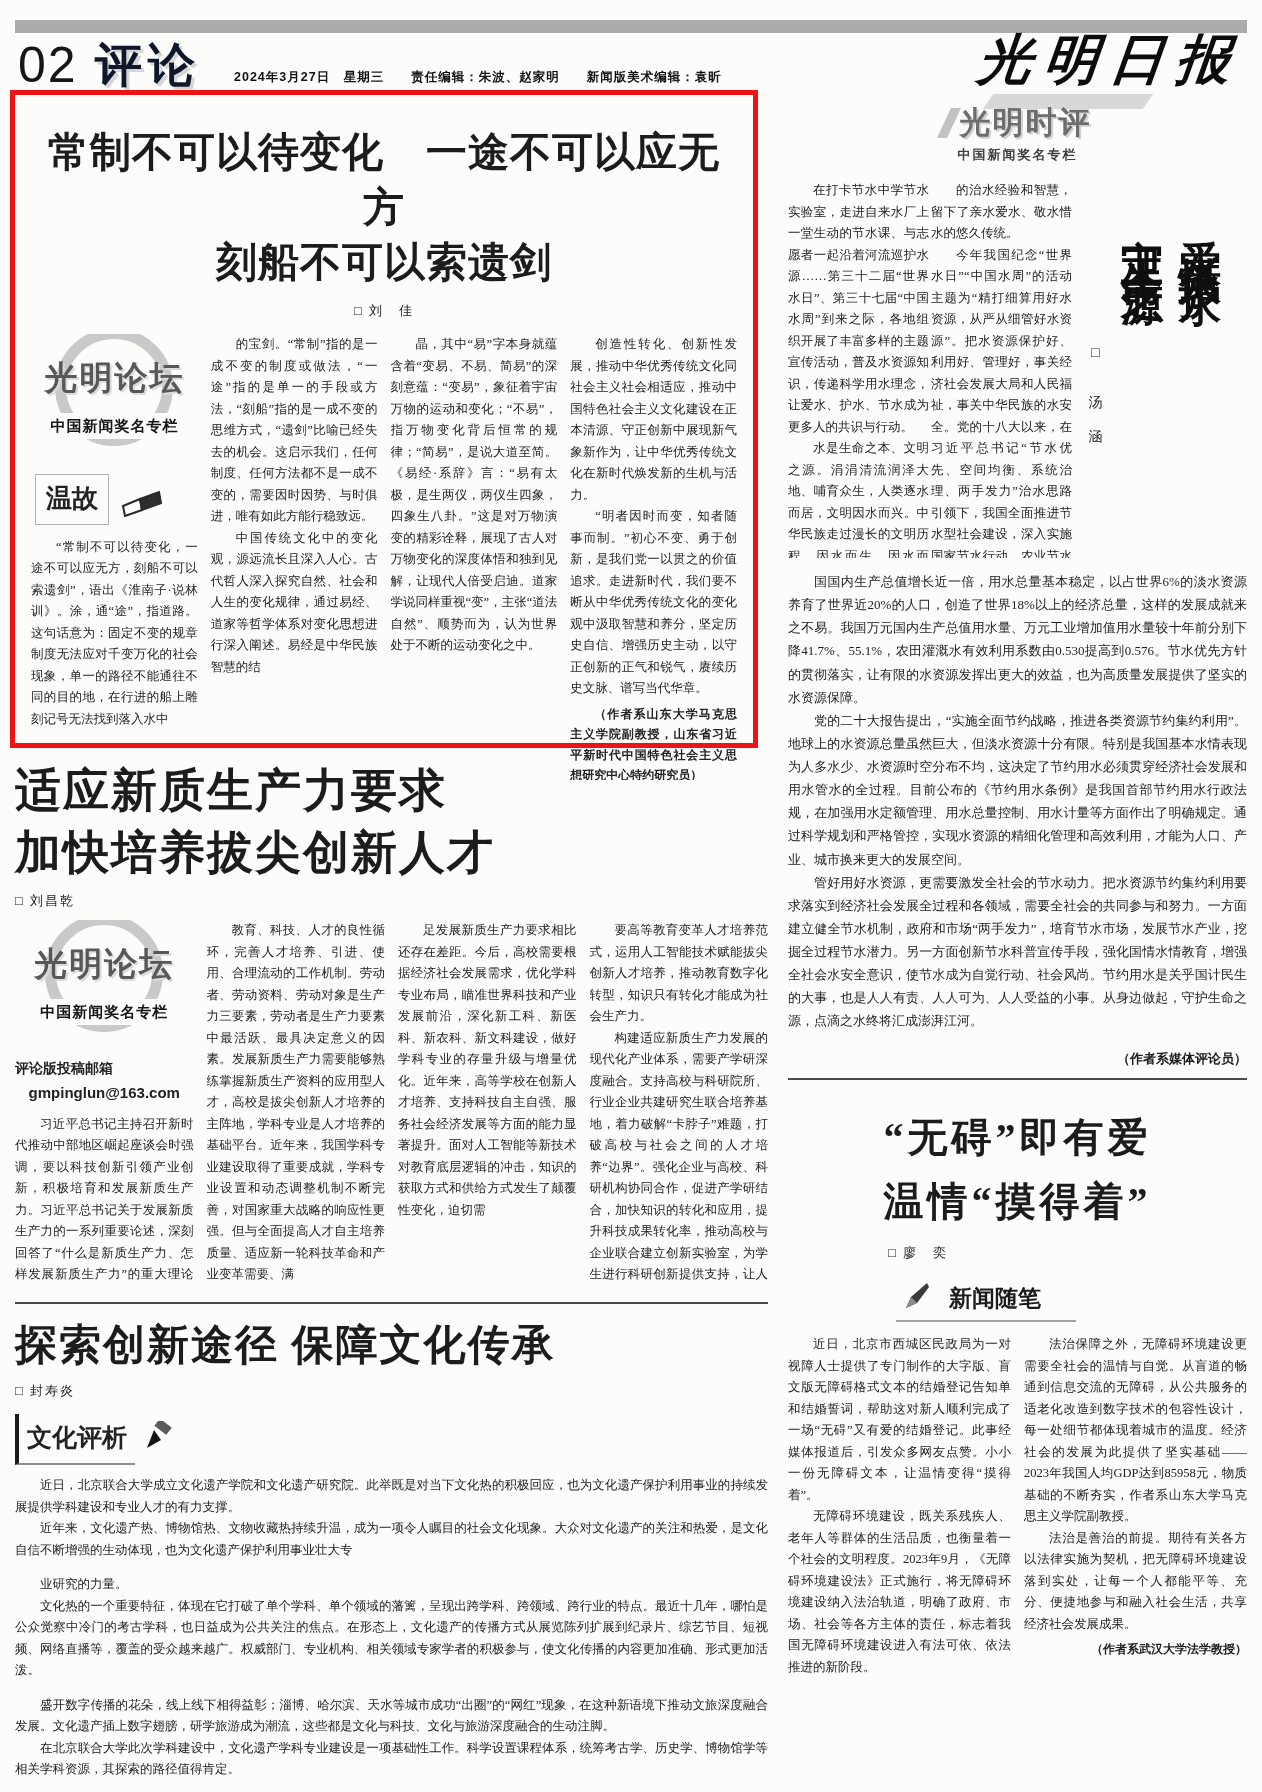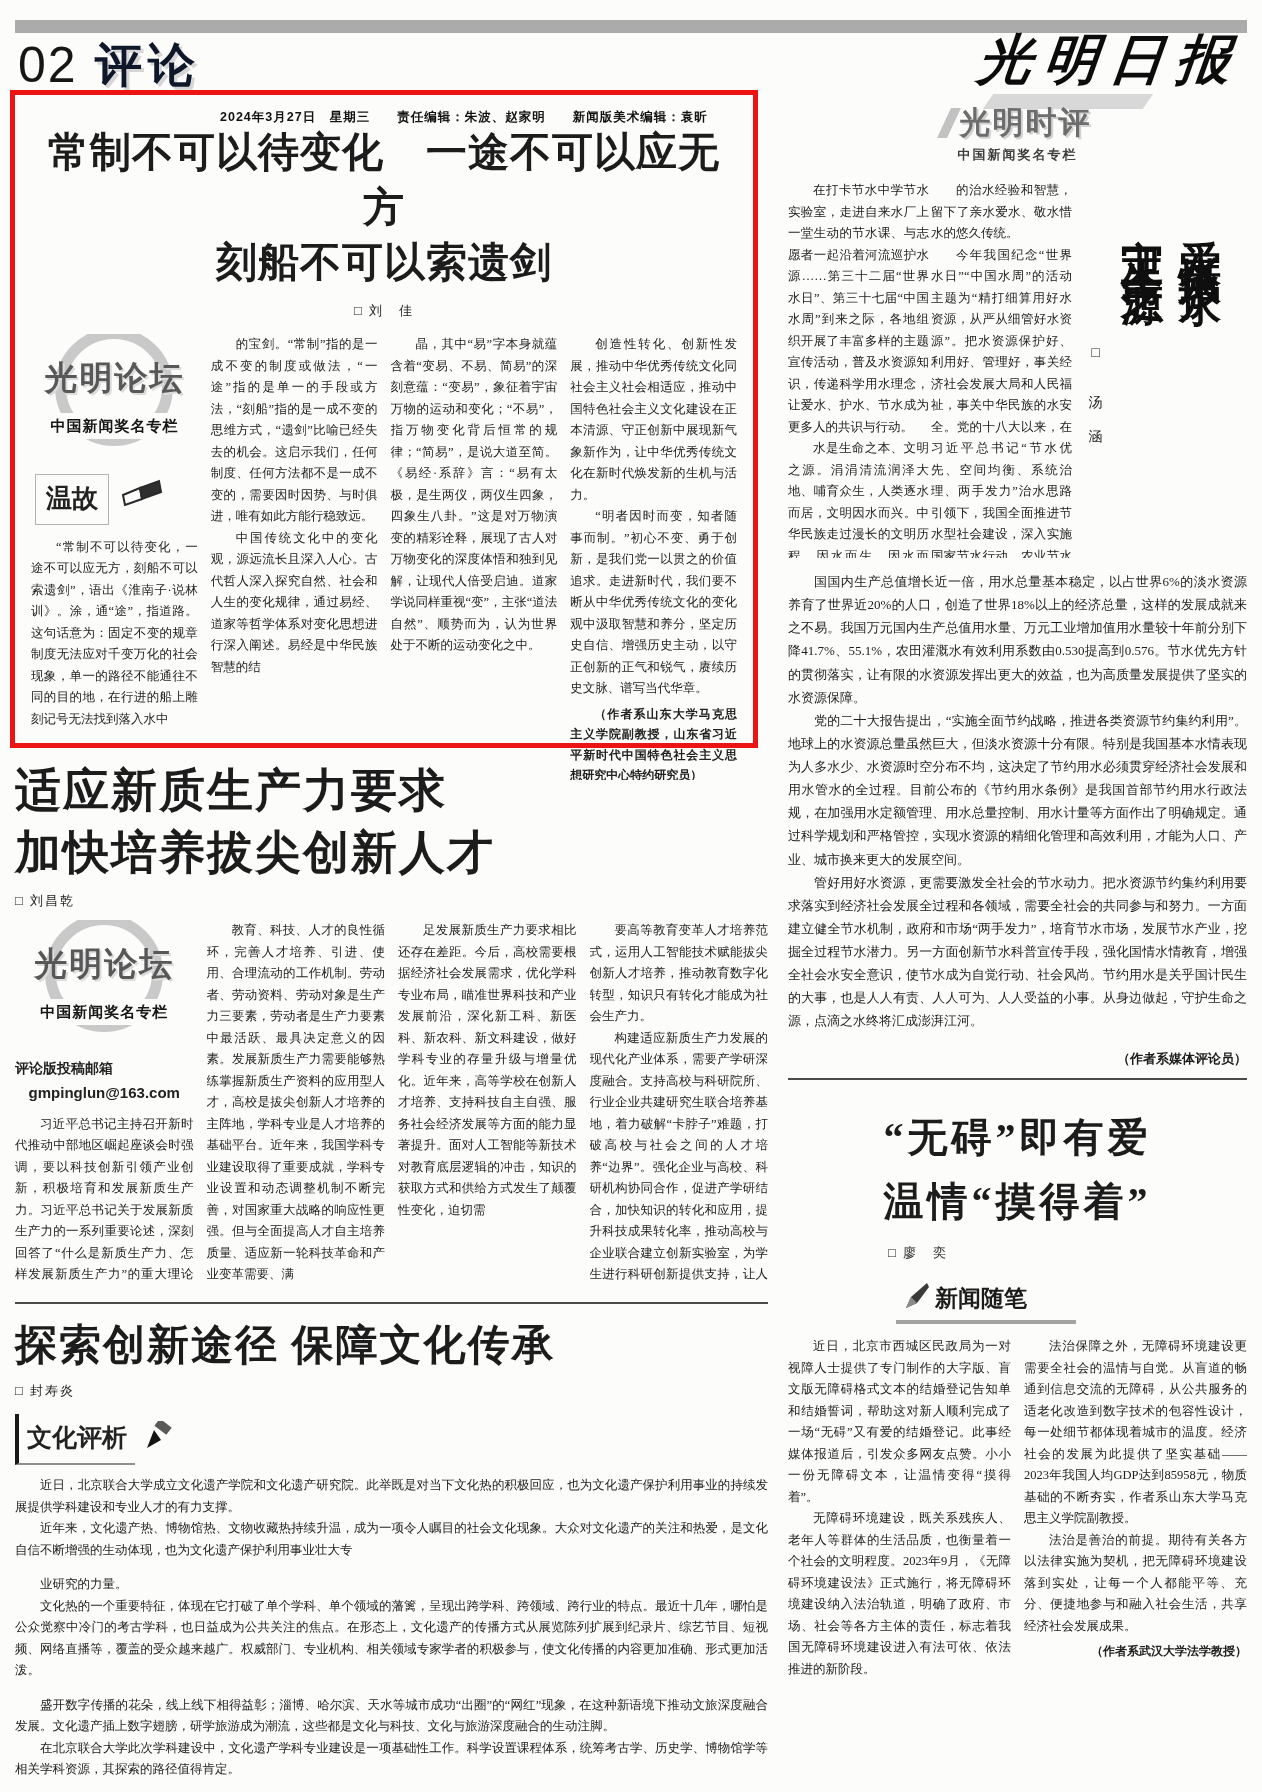--- a/index.html
+++ b/index.html
@@ -10,22 +10,22 @@
     font-family:"Liberation Serif","DejaVu Serif",serif;
   }
   .sans { font-family:"Liberation Sans","DejaVu Sans",sans-serif; }
 
   
   .topbar { position:absolute; left:15px; top:20px; width:1232px; height:13px; background:#ababab; }
   .pagenum { position:absolute; left:18px; top:36px; font-family:"Liberation Sans","DejaVu Sans",sans-serif;
              font-weight:400; font-size:50px; color:#161616; letter-spacing:2px; }
   .section-title { position:absolute; left:95px; top:34px; font-size:47px; font-weight:900;
              color:#0f172a; letter-spacing:6px; text-shadow:3px 3px 0 #d6d6d6; }
-  .dateline { position:absolute; left:220px; top:69px; font-weight:700; font-size:12.5px;
-             font-family:"Liberation Sans","DejaVu Sans",sans-serif; color:#111; letter-spacing:1px;margin-top:40px; }
+  .dateline { position:absolute; left:234px; top:69px; font-weight:700; font-size:12.5px;
+             font-family:"Liberation Sans","DejaVu Sans",sans-serif; color:#111; letter-spacing:1px; }
   .masthead { position:absolute; right:20px; top:24px; font-size:54px; font-weight:700; font-style:italic;
              letter-spacing:12px; color:#0c0c0c; transform:skewX(-6deg); }
 
   
   .cols { display:flex; gap:13px; }
   .col { flex:1; overflow:hidden; font-size:12.5px; line-height:1.72; text-align:justify; color:#222; }
   .col p { text-indent:2em; }
   .attr { font-family:"Liberation Sans","DejaVu Sans",sans-serif; font-weight:700; font-size:12px;
           text-indent:2em; margin-top:4px; }
   .byline { font-size:13px; color:#222; letter-spacing:2px; }
@@ -41,21 +41,21 @@
   
   .forum-logo { position:relative; height:118px; margin:4px 0 6px; text-align:center; }
   .forum-ring { position:absolute; left:50%; top:-10px; transform:translateX(-50%);
                 width:118px; height:118px; border:11px solid #c9c9c9; border-radius:50%; }
   .forum-t1 { position:relative; top:12px; font-size:33px; font-weight:900; color:#585858;
               letter-spacing:2px; text-shadow:2px 2px 0 #dcdcdc;
               font-family:"Liberation Sans","DejaVu Sans",sans-serif; }
   .forum-t2 { position:relative; top:18px; display:inline-block; background:#fcfcfa; padding:0 2px;
               font-size:15px; font-weight:900; color:#161616; letter-spacing:1px;
               font-family:"Liberation Sans","DejaVu Sans",sans-serif; }
-  .wengu-row { display:flex; align-items:flex-start; gap:10px; margin:18px 0 12px 4px; }
+  .wengu-row { display:flex; align-items:flex-end; gap:10px; margin:18px 0 12px 4px; }
   .wengu-text { font-size:26px; font-weight:900; font-family:"Liberation Sans","DejaVu Sans",sans-serif;
                 border:1px solid #b3b3b3; padding:1px 10px 3px; }
   .mail1 { margin-top:14px; text-align:left; font-weight:700; font-size:14px;
            font-family:"Liberation Sans","DejaVu Sans",sans-serif; }
   .mail2 { text-align:center; font-weight:700; font-size:15px; margin-bottom:8px;
            font-family:"Liberation Sans","DejaVu Sans",sans-serif; }
 
   
   .second-article { position:absolute; left:15px; top:760px; width:753px; }
   .second-article .h2 { font-size:46px; font-weight:900; line-height:62px; letter-spacing:2px; }
@@ -97,22 +97,22 @@
                 letter-spacing:9px; line-height:1.38; padding-top:26px; color:#0f0f0f; }
   .sp-wide { margin-top:12px; height:478px; overflow:hidden; font-size:13px; line-height:1.78; text-align:justify; }
   .sp-wide p { text-indent:2em; }
   .attr-right { text-align:right; font-weight:700; font-size:13px; margin-top:2px;
                 font-family:"Liberation Sans","DejaVu Sans",sans-serif; }
   .rule-right { margin-top:10px; width:459px; height:2px; background:#4a4a4a; }
 
   .suibi { margin-top:26px; }
   .suibi .sh { text-align:center; font-size:40px; font-weight:900; line-height:64px; letter-spacing:4px; }
   .suibi .byline { display:block; margin:10px 0 0 100px; }
-  .suibi-label { display:flex; align-items:center; gap:5px; margin:20px 0 12px 108px;
-                 border-bottom:4px solid #a3a3a3; width:180px; padding-bottom:6px; }
+  .suibi-label { display:flex; align-items:center; gap:19px; margin:20px 0 12px 108px;
+                 border-bottom:2px solid #a3a3a3; width:180px; padding-bottom:6px; }
   .suibi-label-text { font-size:23px; font-weight:900; font-family:"Liberation Sans","DejaVu Sans",sans-serif; }
   .suibi .cols { margin-top:4px; }
   .suibi .col { height:420px; }
 
   .icon { flex:none; display:inline-block; }
 </style>
 </head>
 <body>
 
 <div class="page">

